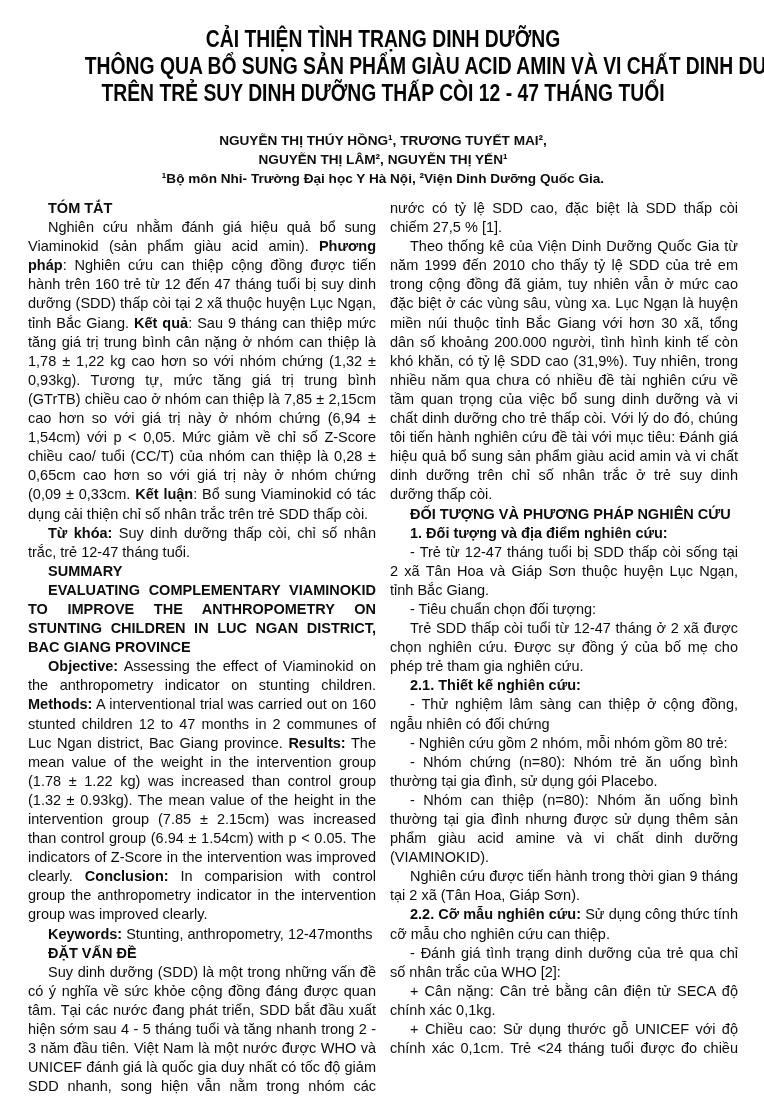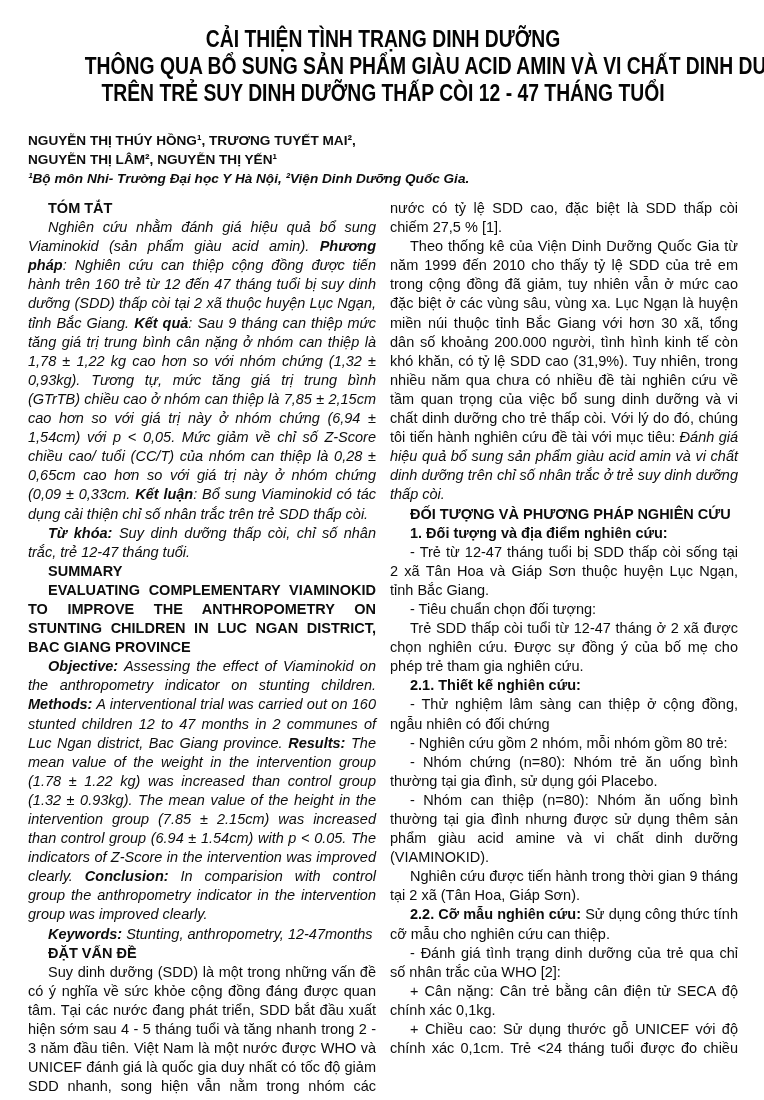--- a/index.html
+++ b/index.html
@@ -8,30 +8,30 @@
     background:#ffffff;
     color:#0d0d0d;
     font-family:"Liberation Sans", sans-serif;
     overflow:hidden;
   }
   .page{padding:26px 26px 0 28px;}
   
   .title{text-align:center;font-weight:bold;font-size:23px;line-height:27px;color:#050505;}
   .title .tl{display:block;white-space:nowrap;transform:scaleX(0.84);transform-origin:50% 50%;}
   
-  .authors{margin-top:24px;text-align:left;font-weight:bold;font-size:13.6px;line-height:19px;}
-  .authors .affil{font-style:italic;}
+  .authors{margin-top:24px;text-align:center;font-weight:bold;font-size:13.6px;line-height:19px;}
+  .authors .affil{}
   
   .cols{display:flex;gap:14px;margin-top:11px;}
   .col{width:351px;font-size:14.5px;line-height:19.1px;text-align:justify;}
   p.block{margin:0;text-indent:20px;}
   p.noindent{text-indent:0;}
   p.justlast{text-align-last:justify;}
   .b{font-weight:bold;}
-  .i{font-style:italic;}
+  .i{}
 </style>
 </head>
 <body>
 
 <div class="page">
 
   <div class="title">
     <span class="tl">CẢI THIỆN TÌNH TRẠNG DINH DƯỠNG</span>
     <span class="tl">THÔNG QUA BỔ SUNG SẢN PHẨM GIÀU ACID AMIN VÀ VI CHẤT DINH DƯỠNG</span>
     <span class="tl">TRÊN TRẺ SUY DINH DƯỠNG THẤP CÒI 12 - 47 THÁNG TUỔI</span>

